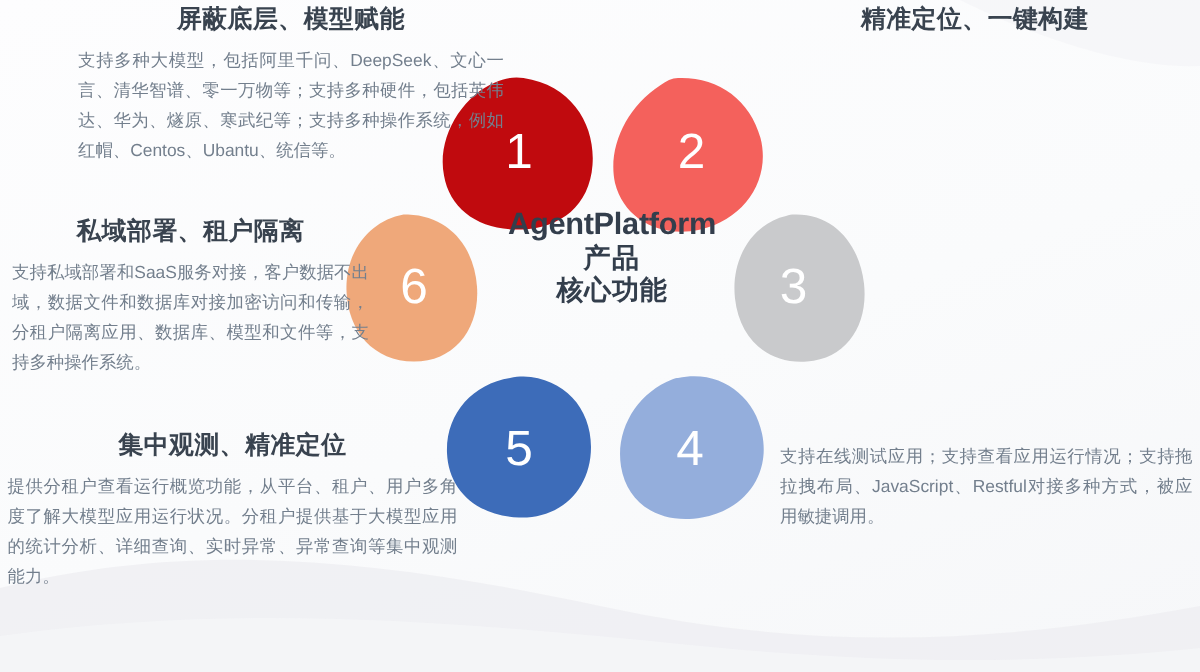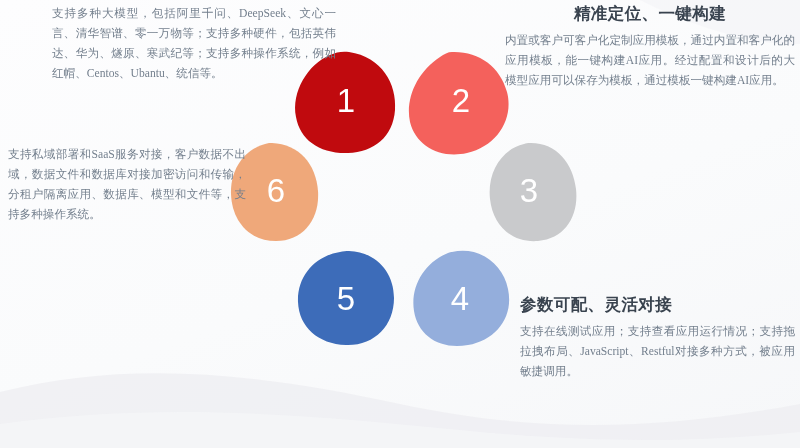--- a/index.html
+++ b/index.html
@@ -43,21 +43,20 @@
     white-space: nowrap;
   }
   .blk-title.center { text-align: center; }
   .blk-title.left   { text-align: left; }
 
   .blk-body {
     font-size: 11.6px;
     line-height: 1.72;
     color: #737f8d;
     margin: 0;
-    font-family: Liberation Serif, serif;
   }
   .blk-body.justify { text-align: justify; text-align-last: left; }
   .blk-body p { margin: 0; }
 
   
   .petal-wrap {
     position: absolute;
     left: 0; top: 0;
     width: 800px; height: 448px;
     pointer-events: none;
@@ -121,36 +120,45 @@
              C249,241 232,221 231,194 C230,167 247,147 269,143 C270,143 271,143 272,143 Z" fill="#EFA87A"></path>
   </svg>
 
   <div class="petal-num" style="left:326px; top:84px;">1</div>
   <div class="petal-num" style="left:441px; top:84px;">2</div>
   <div class="petal-num" style="left:509px; top:174px;">3</div>
   <div class="petal-num" style="left:440px; top:282px;">4</div>
   <div class="petal-num" style="left:326px; top:282px;">5</div>
   <div class="petal-num" style="left:256px; top:174px;">6</div>
 
+  <div id="center-label">
+    <span class="l1">AgentPlatform</span>
+    <span class="l2">产品</span>
+    <span class="l3">核心功能</span>
+  </div>
 
   <div class="block" style="left:52px; top:4px; width:284px;">
+    <div class="blk-title center">屏蔽底层、模型赋能</div>
     <div class="blk-body justify">支持多种大模型，包括阿里千问、DeepSeek、文心一言、清华智谱、零一万物等；支持多种硬件，包括英伟达、华为、燧原、寒武纪等；支持多种操作系统，例如红帽、Centos、Ubantu、统信等。</div>
   </div>
 
   <div class="block" style="left:505px; top:4px; width:290px;">
     <div class="blk-title center">精准定位、一键构建</div>
-    <div class="blk-body justify">内置或客户可客户化定制应用模板，通过内置和客户化的应用模板，能一键构建AI应用。经过配置和设计后的大模型应用可以保存为模板，通过模板一键构建AI应用。</div>
   </div>
 
 
   <div class="block" style="left:520px; top:295px; width:275px;">
-    <div class="blk-title left">参数可配、灵活对接</div>
     <div class="blk-body justify">
       <p>支持在线测试应用；支持查看应用运行情况；支持拖拉拽布局、JavaScript、Restful对接多种方式，被应用敏捷调用。</p>
     </div>
   </div>
 
+  <div class="block" style="left:5px; top:288px; width:300px;">
+    <div class="blk-title center">集中观测、精准定位</div>
+    <div class="blk-body justify">提供分租户查看运行概览功能，从平台、租户、用户多角度了解大模型应用运行状况。分租户提供基于大模型应用的统计分析、详细查询、实时异常、异常查询等集中观测能力。</div>
+  </div>
 
   <div class="block" style="left:8px; top:145px; width:238px;">
+    <div class="blk-title center">私域部署、租户隔离</div>
     <div class="blk-body justify">支持私域部署和SaaS服务对接，客户数据不出域，数据文件和数据库对接加密访问和传输，分租户隔离应用、数据库、模型和文件等，支持多种操作系统。</div>
   </div>
 
 </div>
 
 </body></html>

